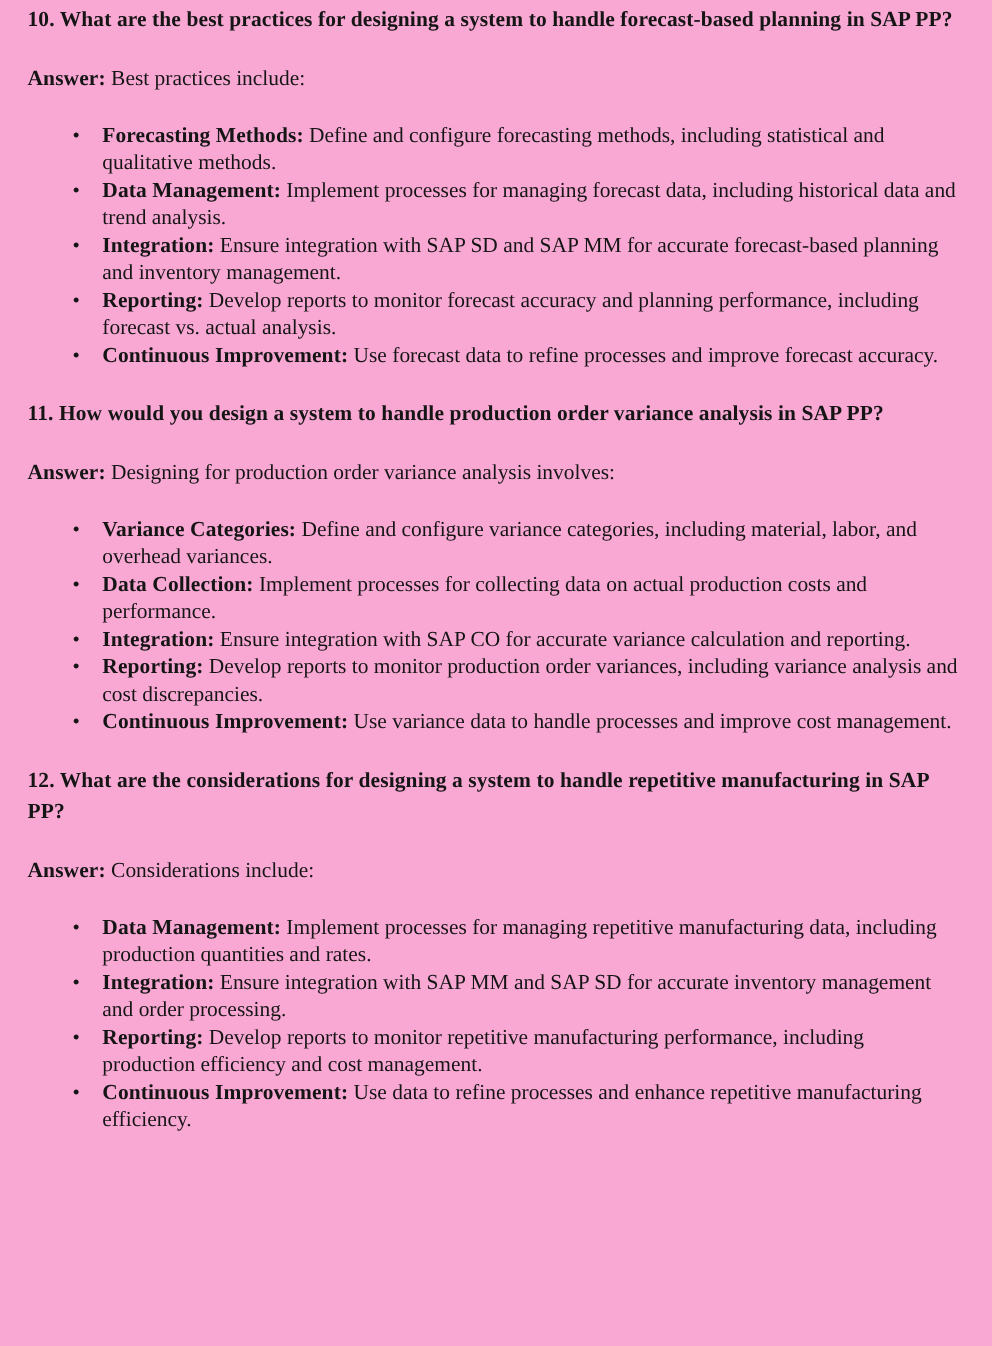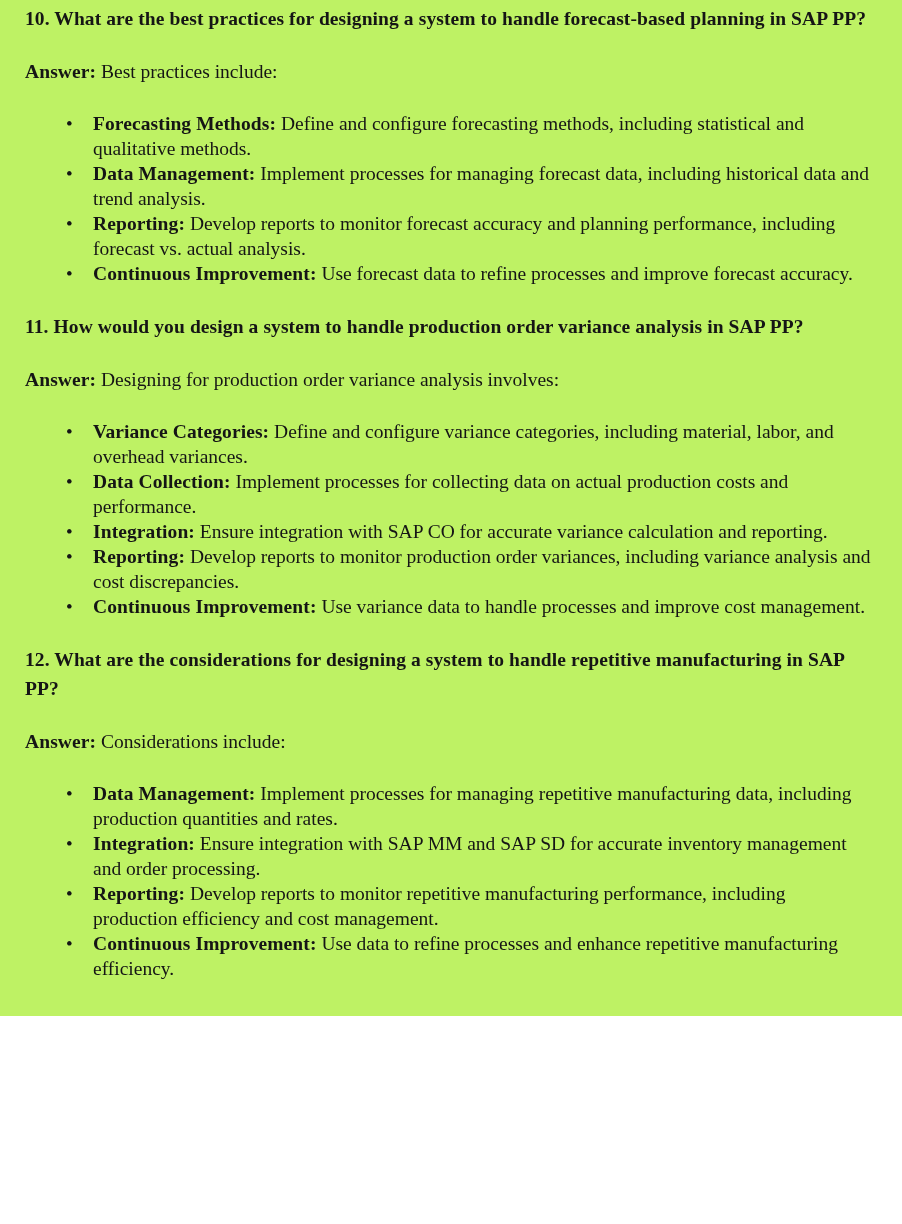--- a/index.html
+++ b/index.html
@@ -2,25 +2,25 @@
 <html><head>
 <meta charset="utf-8">
 <style>
   html, body {
     margin: 0;
     padding: 0;
     background: #ffffff;
   }
   .page {
     width: 902px;
-    height: 1016px;
+    height: 1224px;
     box-sizing: border-box;
     padding: 4px 28px 0 25px;
     overflow: hidden;
-    background: #bef264;
+    background: #f9a8d4;
     color: #151515;
     font-family: "Liberation Serif", "DejaVu Serif", serif;
     font-size: 19.5px;
     line-height: 25px;
     -webkit-font-smoothing: antialiased;
   }
   .qa-heading {
     font-size: 19.5px;
     font-weight: bold;
     line-height: 29px;
@@ -57,20 +57,21 @@
 <body>
 
 <div class="page">
 
   <section>
     <h2 class="qa-heading">10. What are the best practices for designing a system to handle forecast-based planning in SAP PP?</h2>
     <p class="answer-paragraph"><b>Answer:</b> <span>Best practices include:</span></p>
     <ul class="bullet-list">
       <li><b>Forecasting Methods:</b> <span>Define and configure forecasting methods, including statistical and qualitative methods.</span></li>
       <li><b>Data Management:</b> <span>Implement processes for managing forecast data, including historical data and trend analysis.</span></li>
+      <li><b>Integration:</b> <span>Ensure integration with SAP SD and SAP MM for accurate forecast-based planning and inventory management.</span></li>
       <li><b>Reporting:</b> <span>Develop reports to monitor forecast accuracy and planning performance, including forecast vs. actual analysis.</span></li>
       <li><b>Continuous Improvement:</b> <span>Use forecast data to refine processes and improve forecast accuracy.</span></li>
     </ul>
   </section>
 
   <section>
     <h2 class="qa-heading">11. How would you design a system to handle production order variance analysis in SAP PP?</h2>
     <p class="answer-paragraph"><b>Answer:</b> <span>Designing for production order variance analysis involves:</span></p>
     <ul class="bullet-list">
       <li><b>Variance Categories:</b> <span>Define and configure variance categories, including material, labor, and overhead variances.</span></li>

